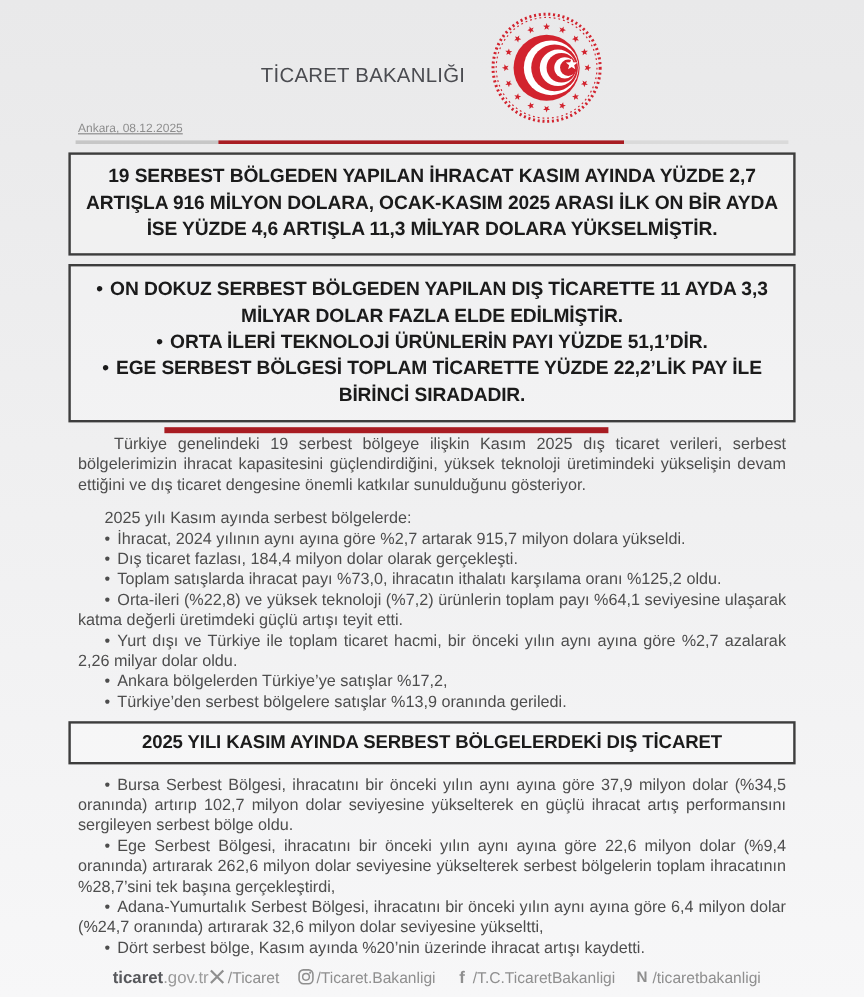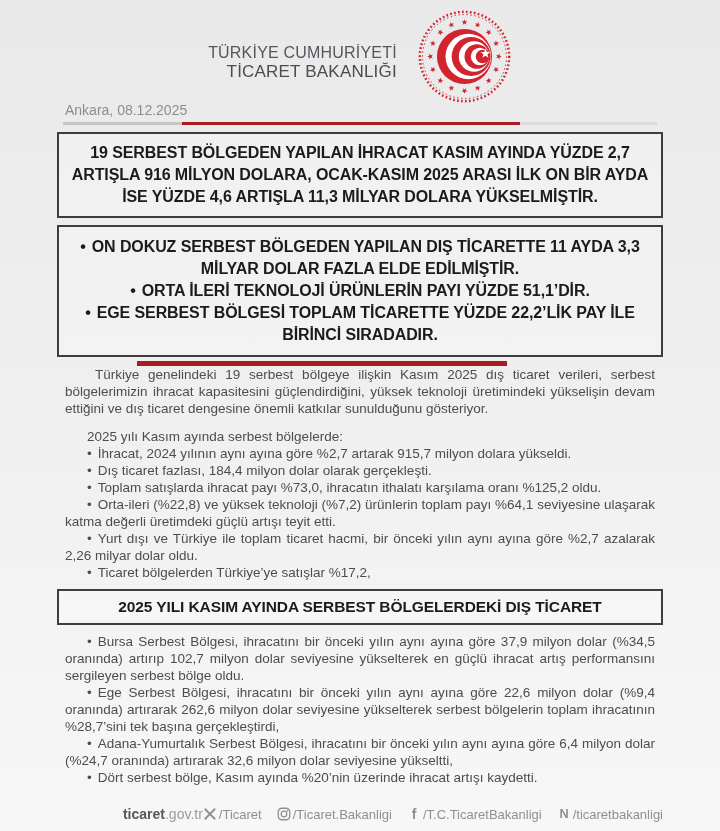--- a/index.html
+++ b/index.html
@@ -12,21 +12,21 @@
   
   .header{height:102px;display:flex;align-items:center;justify-content:center;gap:20px;padding-top:10px;box-sizing:border-box;}
   .h-titles{line-height:1.15;transform:translateY(7px);}
   .h-left{text-align:right;}
   .h-right{text-align:left;}
   .t1{font-size:16px;color:#56575c;letter-spacing:.2px;}
   .t2{font-size:17px;font-weight:normal;color:#4b4c51;letter-spacing:.2px;}
   .emblem{width:95px;height:95px;flex:0 0 auto;}
   .emblem svg{width:100%;height:100%;display:block;}
   
-  .dateline{margin:0 0 4px 65px;font-size:14px;color:#8d8d8d;}
+  .dateline{margin:0 0 4px 65px;font-size:10px;color:#8d8d8d;text-decoration:underline;}
   .rule{margin:0 63px;height:3px;display:flex;}
   .rule .seg-g{width:20%;background:#c6c6c6;}
   .rule .seg-r{width:57%;background:#a81c22;}
   .rule .seg-l{flex:1;background:#dadada;}
   
   .box{margin:7px 57px 0;border:2px solid #3d3d3d;text-align:center;color:#1b1b1b;background:rgba(255,255,255,.25);}
   .headline-box{padding:8px 10px;}
   .headline-box p{margin:0;font-weight:bold;font-size:16px;line-height:22px;letter-spacing:-.1px;}
   .highlights-box{padding:9px 14px;}
   .highlights-box p{margin:0;font-weight:bold;font-size:16px;line-height:22px;letter-spacing:-.1px;}
@@ -34,36 +34,35 @@
   
   .main{margin:0 65px 0;color:#4d4d4d;font-size:13.5px;line-height:17px;text-align:justify;}
   .indent{text-indent:30px;margin:0;}
   .list-intro{margin:11px 0 0;text-indent:22px;text-align:left;}
   .bullet{margin:0;text-indent:22px;}
   .bt{margin-left:6px;}
   .section-title-box{margin:8px 57px 0;border:2px solid #3d3d3d;padding:7px 19px;text-align:center;background:rgba(255,255,255,.25);}
   .section-title-box h2{margin:0;font-size:15.5px;font-weight:bold;color:#1b1b1b;letter-spacing:-.1px;}
   .bullets-2{margin-top:8px;}
   
-  .footer{position:absolute;left:65px;right:57px;bottom:9px;display:flex;justify-content:flex-end;align-items:center;}
+  .footer{position:absolute;left:65px;right:57px;bottom:9px;display:flex;justify-content:center;align-items:center;}
   .site{font-size:14px;color:#9b9b9b;cursor:pointer;}
   .site b{color:#57585c;}
   .socials{display:flex;gap:15px;align-items:center;}
   .social{display:flex;align-items:center;gap:2px;font-size:13px;color:#8f8f8f;cursor:pointer;}
   .sicon{width:14px;height:14px;display:block;}
   .sicon text{font-family:"Liberation Sans",sans-serif;}
 </style>
 </head>
 <body>
 
 <div class="page">
 
   <div class="header">
     <div class="h-titles h-left">
-      <div class="t1">TÜRKİYE CUMHURİYETİ</div>
       <div class="t2">TİCARET BAKANLIĞI</div>
     </div>
 
     <div class="emblem">
       <svg viewBox="0 0 100 100" xmlns="http://www.w3.org/2000/svg">
         <defs>
           <polygon id="star5" points="0,-4 1.0,-1.37 3.8,-1.24 1.62,0.53 2.35,3.24 0,1.7 -2.35,3.24 -1.62,0.53 -3.8,-1.24 -1.0,-1.37"></polygon>
           <g id="spoke">
               <use href="#star5" x="50" y="14" fill="#d2232e" transform="scale(0.8)" transform-origin="50 14"></use>
             </g>
@@ -120,21 +119,22 @@
 
   <main class="main">
     <p class="indent">Türkiye genelindeki 19 serbest bölgeye ilişkin Kasım 2025 dış ticaret verileri, serbest bölgelerimizin ihracat kapasitesini güçlendirdiğini, yüksek teknoloji üretimindeki yükselişin devam ettiğini ve dış ticaret dengesine önemli katkılar sunulduğunu gösteriyor.</p>
     <p class="list-intro">2025 yılı Kasım ayında serbest bölgelerde:</p>
 
     <p class="bullet"><span>•</span><span class="bt">İhracat, 2024 yılının aynı ayına göre %2,7 artarak 915,7 milyon dolara yükseldi.</span></p>
     <p class="bullet"><span>•</span><span class="bt">Dış ticaret fazlası, 184,4 milyon dolar olarak gerçekleşti.</span></p>
     <p class="bullet"><span>•</span><span class="bt">Toplam satışlarda ihracat payı %73,0, ihracatın ithalatı karşılama oranı %125,2 oldu.</span></p>
     <p class="bullet"><span>•</span><span class="bt">Orta-ileri (%22,8) ve yüksek teknoloji (%7,2) ürünlerin toplam payı %64,1 seviyesine ulaşarak katma değerli üretimdeki güçlü artışı teyit etti.</span></p>
     <p class="bullet"><span>•</span><span class="bt">Yurt dışı ve Türkiye ile toplam ticaret hacmi, bir önceki yılın aynı ayına göre %2,7 azalarak 2,26 milyar dolar oldu.</span></p>
-    <p class="bullet"><span>•</span><span class="bt">Ticaret bölgelerden Türkiye’ye satışlar %17,2,</span></p>
+    <p class="bullet"><span>•</span><span class="bt">Ankara bölgelerden Türkiye’ye satışlar %17,2,</span></p>
+    <p class="bullet"><span>•</span><span class="bt">Türkiye’den serbest bölgelere satışlar %13,9 oranında geriledi.</span></p>
   </main>
 
   <section class="section-title-box">
     <h2>2025 YILI KASIM AYINDA SERBEST BÖLGELERDEKİ DIŞ TİCARET</h2>
   </section>
 
   <main class="main bullets-2">
     <p class="bullet"><span>•</span><span class="bt">Bursa Serbest Bölgesi, ihracatını bir önceki yılın aynı ayına göre 37,9 milyon dolar (%34,5 oranında) artırıp 102,7 milyon dolar seviyesine yükselterek en güçlü ihracat artış performansını sergileyen serbest bölge oldu.</span></p>
     <p class="bullet"><span>•</span><span class="bt">Ege Serbest Bölgesi, ihracatını bir önceki yılın aynı ayına göre 22,6 milyon dolar (%9,4 oranında) artırarak 262,6 milyon dolar seviyesine yükselterek serbest bölgelerin toplam ihracatının %28,7’sini tek başına gerçekleştirdi,</span></p>
     <p class="bullet"><span>•</span><span class="bt">Adana-Yumurtalık Serbest Bölgesi, ihracatını bir önceki yılın aynı ayına göre 6,4 milyon dolar (%24,7 oranında) artırarak 32,6 milyon dolar seviyesine yükseltti,</span></p>

